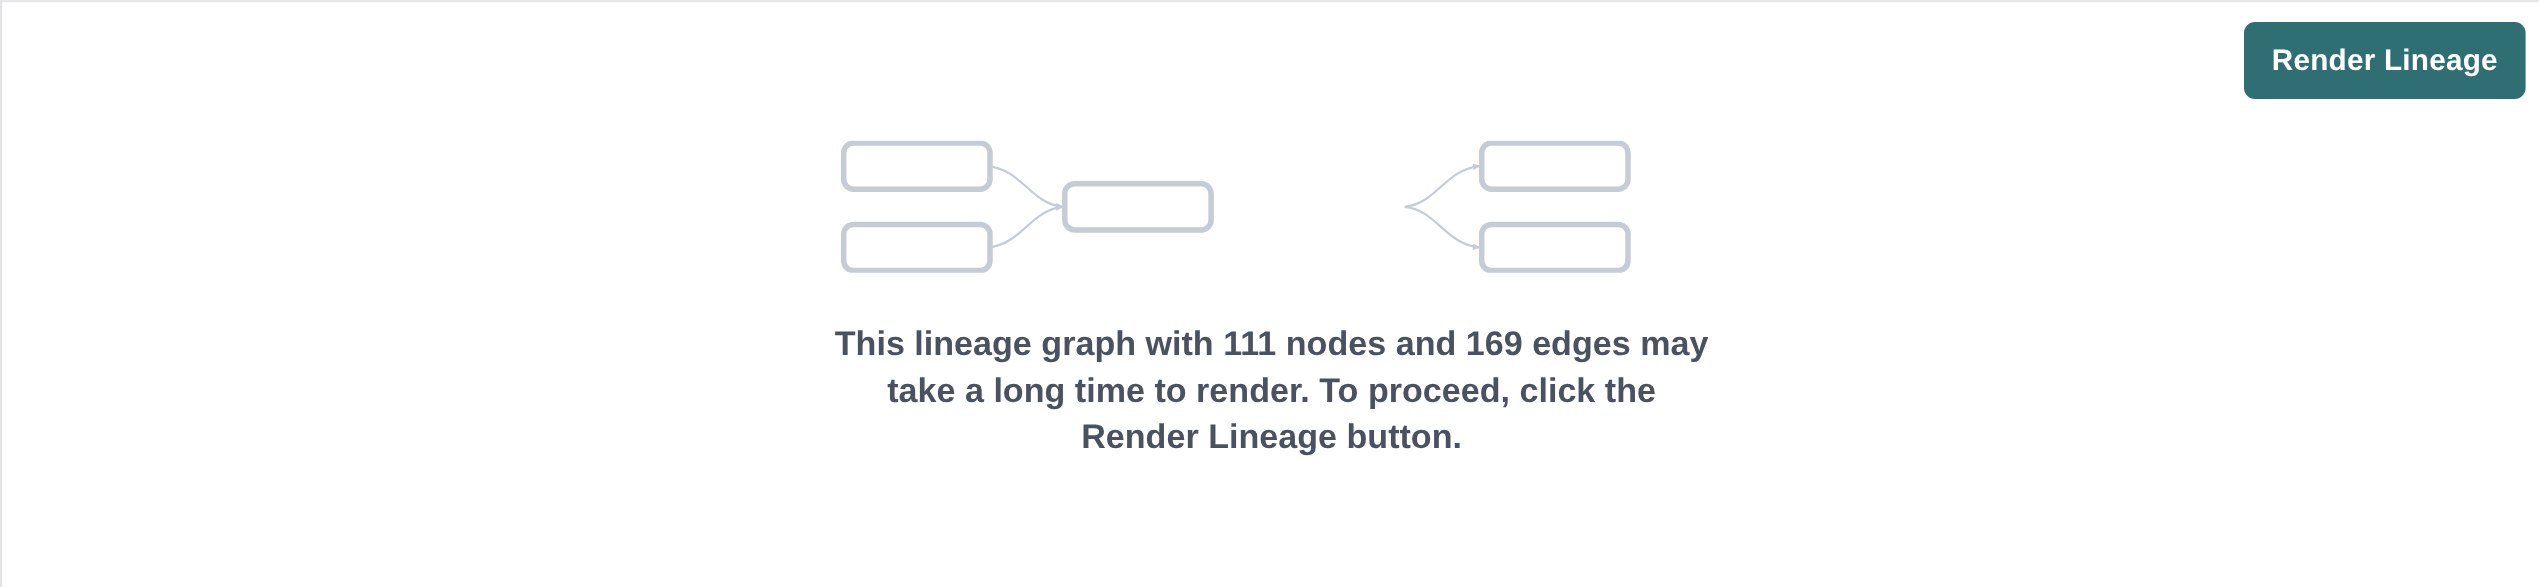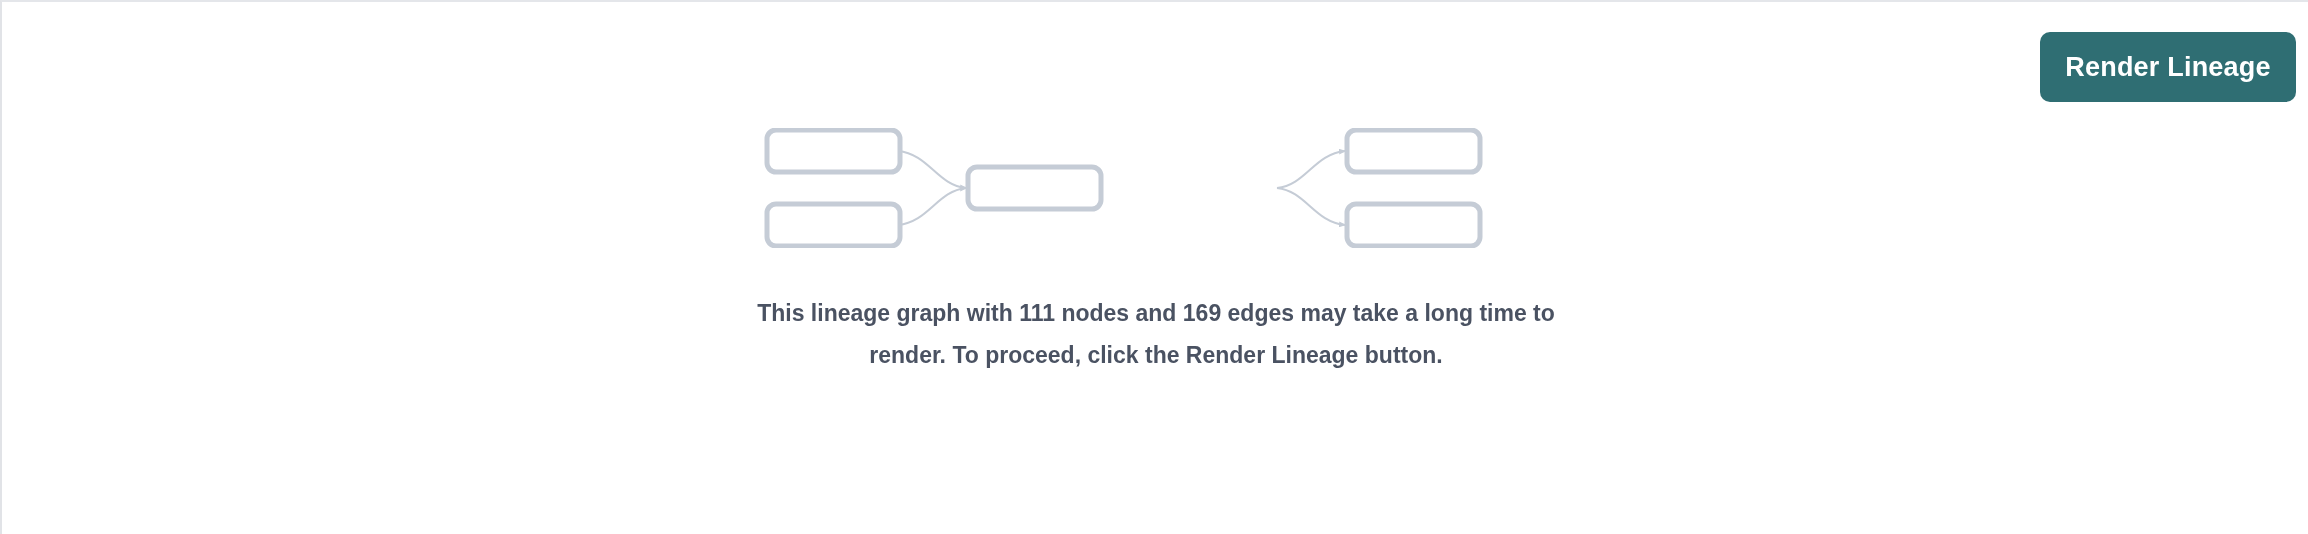--- a/index.html
+++ b/index.html
@@ -33,21 +33,20 @@
     border-radius: 10px;
     font-family: "Liberation Sans", sans-serif;
     font-size: 27px;
     font-weight: bold;
     letter-spacing: 0.2px;
     cursor: pointer;
     display: flex;
     align-items: center;
     justify-content: center;
     padding: 0;
-    margin-top: 12px;
   }
   
   .empty-state {
     position: absolute;
     top: 0;
     left: 0;
     width: 2308px;
     height: 534px;
     display: flex;
     flex-direction: column;
@@ -60,21 +59,21 @@
     width: 790px;
     height: 120px;
     pointer-events: auto;
   }
   .empty-message {
     margin-top: 44px;
     width: 800px;
     text-align: center;
     color: #4a5262;
     font-family: "Liberation Sans", sans-serif;
-    font-size: 23px;
+    font-size: 31px;
     font-weight: bold;
     line-height: 42px;
     pointer-events: auto;
   }
 </style>
 </head>
 <body>
 
 <div class="screen">
 

